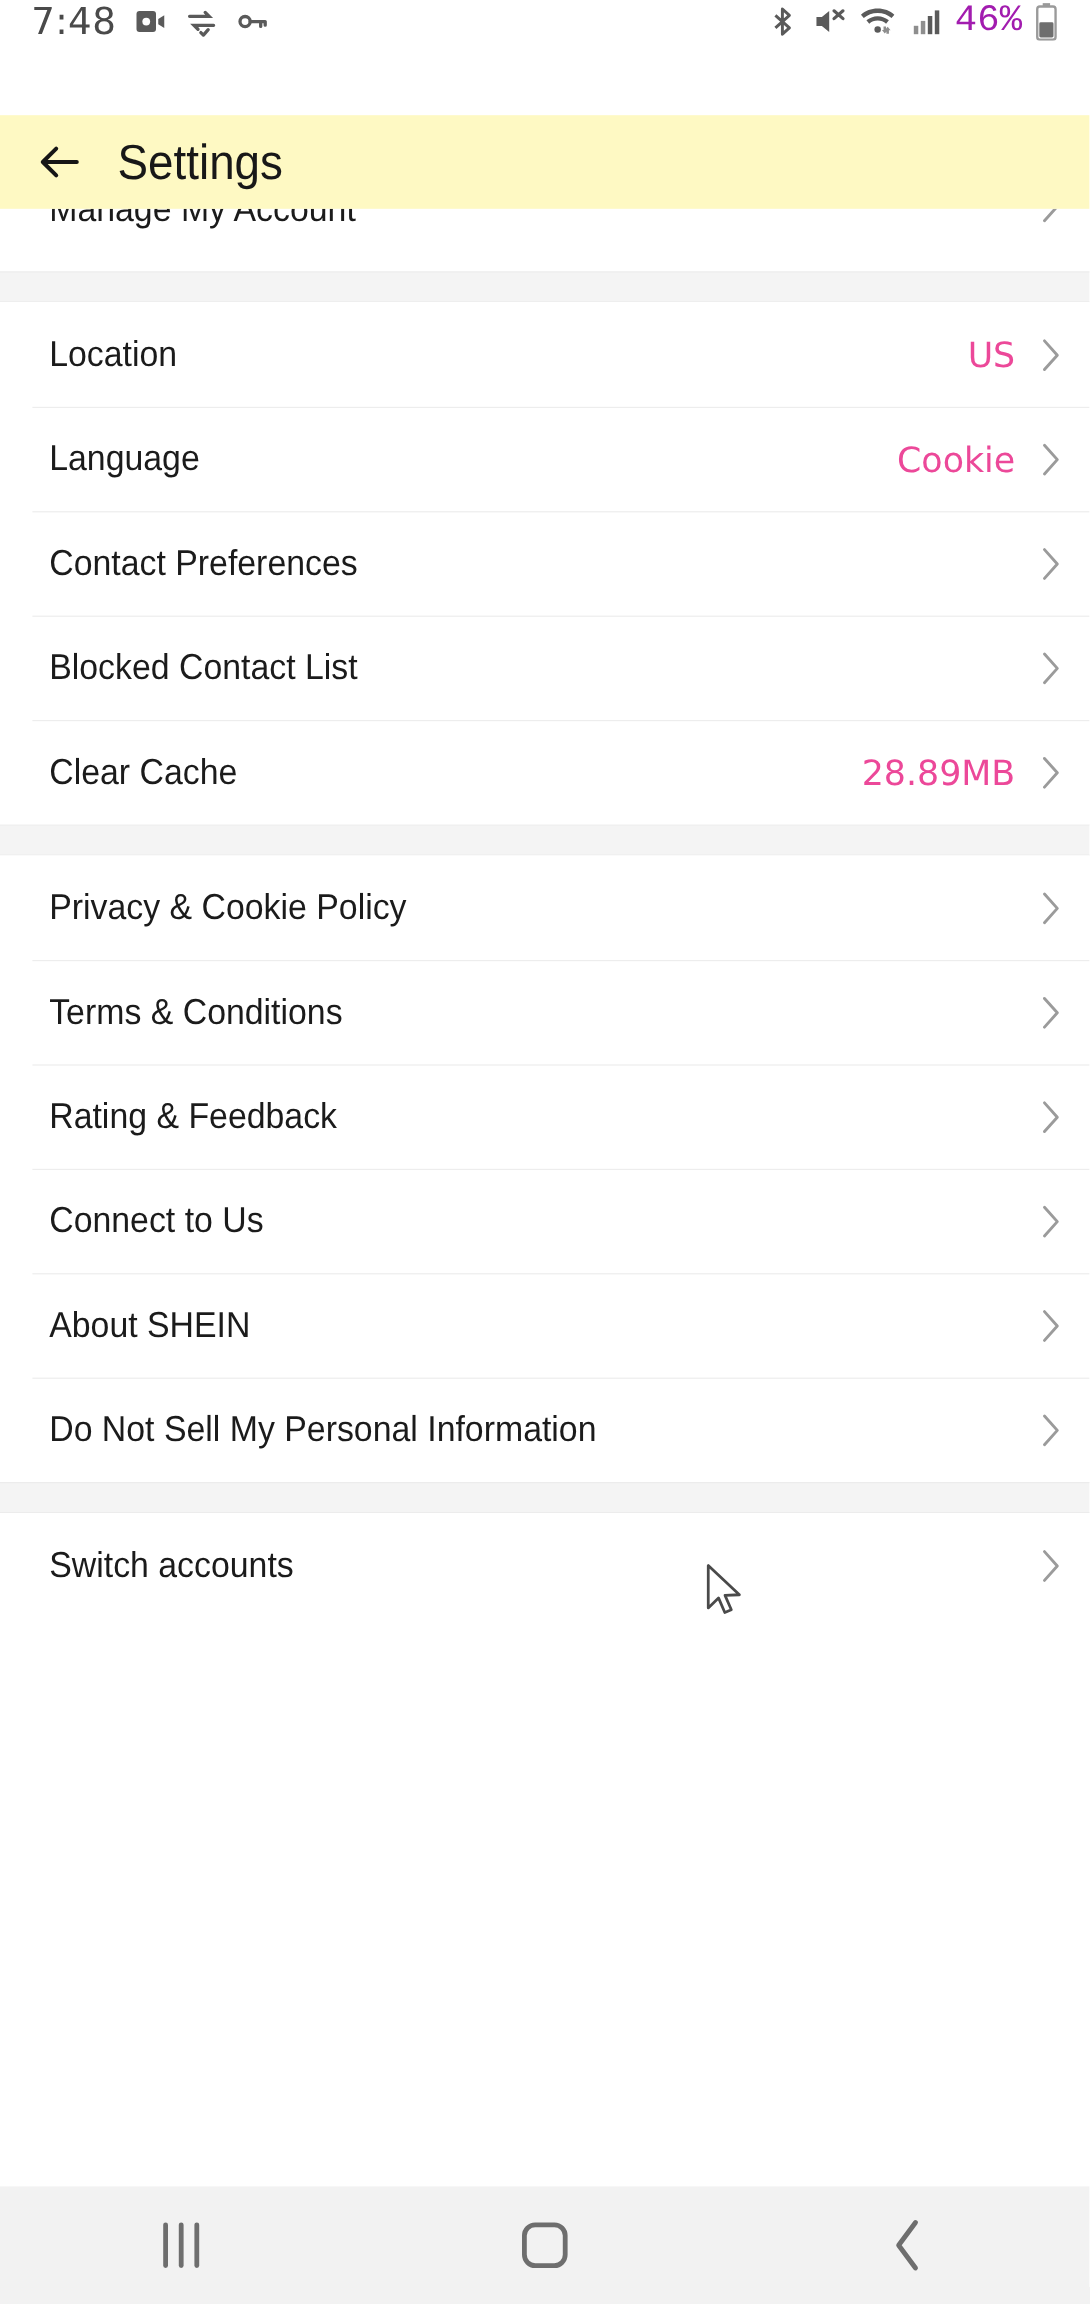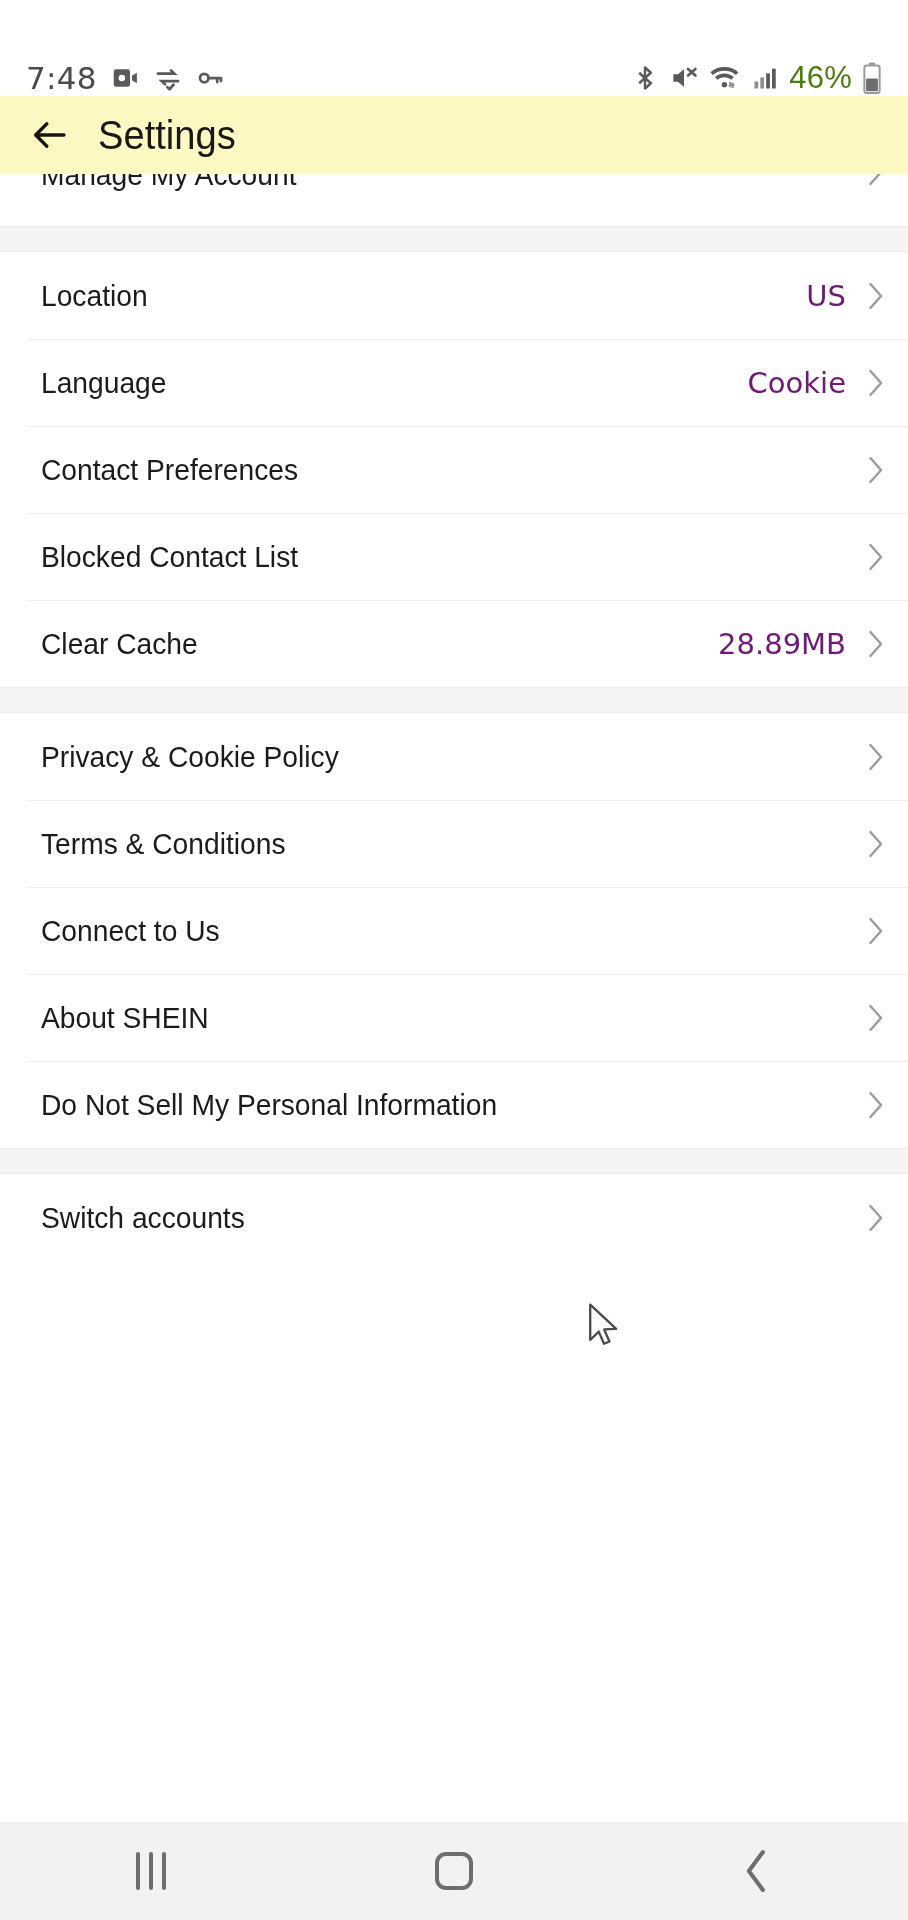--- a/index.html
+++ b/index.html
@@ -7,33 +7,33 @@
     width:908px; height:1920px;
     background:#ffffff;
     font-family:"Liberation Sans", sans-serif;
     overflow:hidden;
   }
   body { position:relative; }
 
   
   .statusbar {
     height:96px;
-    display:flex; align-items:flex-end;
+    display:flex; align-items:flex-start;
     padding:0 26px;
     color:#5a5a5a;
   }
   .sb-left { display:flex; align-items:center; gap:13px; }
   .sb-right { display:flex; align-items:center; gap:10px; margin-left:auto; }
   .sb-time {
     font-size:31px; color:#4a4a4a; letter-spacing:0.3px;
     font-family:"DejaVu Sans", sans-serif;
   }
   .sb-batt-pct {
-    font-size:31px; color:#4d7c0f; letter-spacing:0.2px;
-    font-family:Liberation Sans, sans-serif;
+    font-size:31px; color:#a21caf; letter-spacing:0.2px;
+    font-family:Liberation Mono, monospace;
   }
   .sb-icon { display:flex; align-items:center; }
 
   
   .header {
     height:78px;
     display:flex; align-items:center;
     padding:0 28px;
     background:#fef9c3;
     position:relative; z-index:5;
@@ -67,21 +67,21 @@
     font-size:30px;
     color:#1b1b1b;
     letter-spacing:0px;
     white-space:nowrap;
     font-family:"Liberation Sans Narrow","Liberation Sans", sans-serif;
     transform:scaleX(0.94); transform-origin:left center;
   }
   .row-right { margin-left:auto; display:flex; align-items:center; gap:22px; }
   .row-value {
     font-size:29px;
-    color:#701a75;
+    color:#ec4899;
     font-family:"DejaVu Sans", sans-serif;
     letter-spacing:0px;
     white-space:nowrap;
   }
   .chev { width:16px; height:28px; display:block; flex:none; }
 
   
   .row-clipped {
     height:52px;
     overflow:hidden;
@@ -255,20 +255,28 @@
   </div>
   <div class="row">
     <span class="row-label">Terms &amp; Conditions</span>
     <span class="row-right">
       <svg class="chev" viewBox="0 0 12 22">
           <path fill="none" stroke="#9b9b9b" stroke-width="1.9" stroke-linecap="round" stroke-linejoin="round" d="M1.6 1.6L10 11l-8.4 9.4"></path>
         </svg>
     </span>
   </div>
   <div class="row">
+    <span class="row-label">Rating &amp; Feedback</span>
+    <span class="row-right">
+      <svg class="chev" viewBox="0 0 12 22">
+          <path fill="none" stroke="#9b9b9b" stroke-width="1.9" stroke-linecap="round" stroke-linejoin="round" d="M1.6 1.6L10 11l-8.4 9.4"></path>
+        </svg>
+    </span>
+  </div>
+  <div class="row">
     <span class="row-label">Connect to Us</span>
     <span class="row-right">
       <svg class="chev" viewBox="0 0 12 22">
           <path fill="none" stroke="#9b9b9b" stroke-width="1.9" stroke-linecap="round" stroke-linejoin="round" d="M1.6 1.6L10 11l-8.4 9.4"></path>
         </svg>
     </span>
   </div>
   <div class="row">
     <span class="row-label">About SHEIN</span>
     <span class="row-right">

